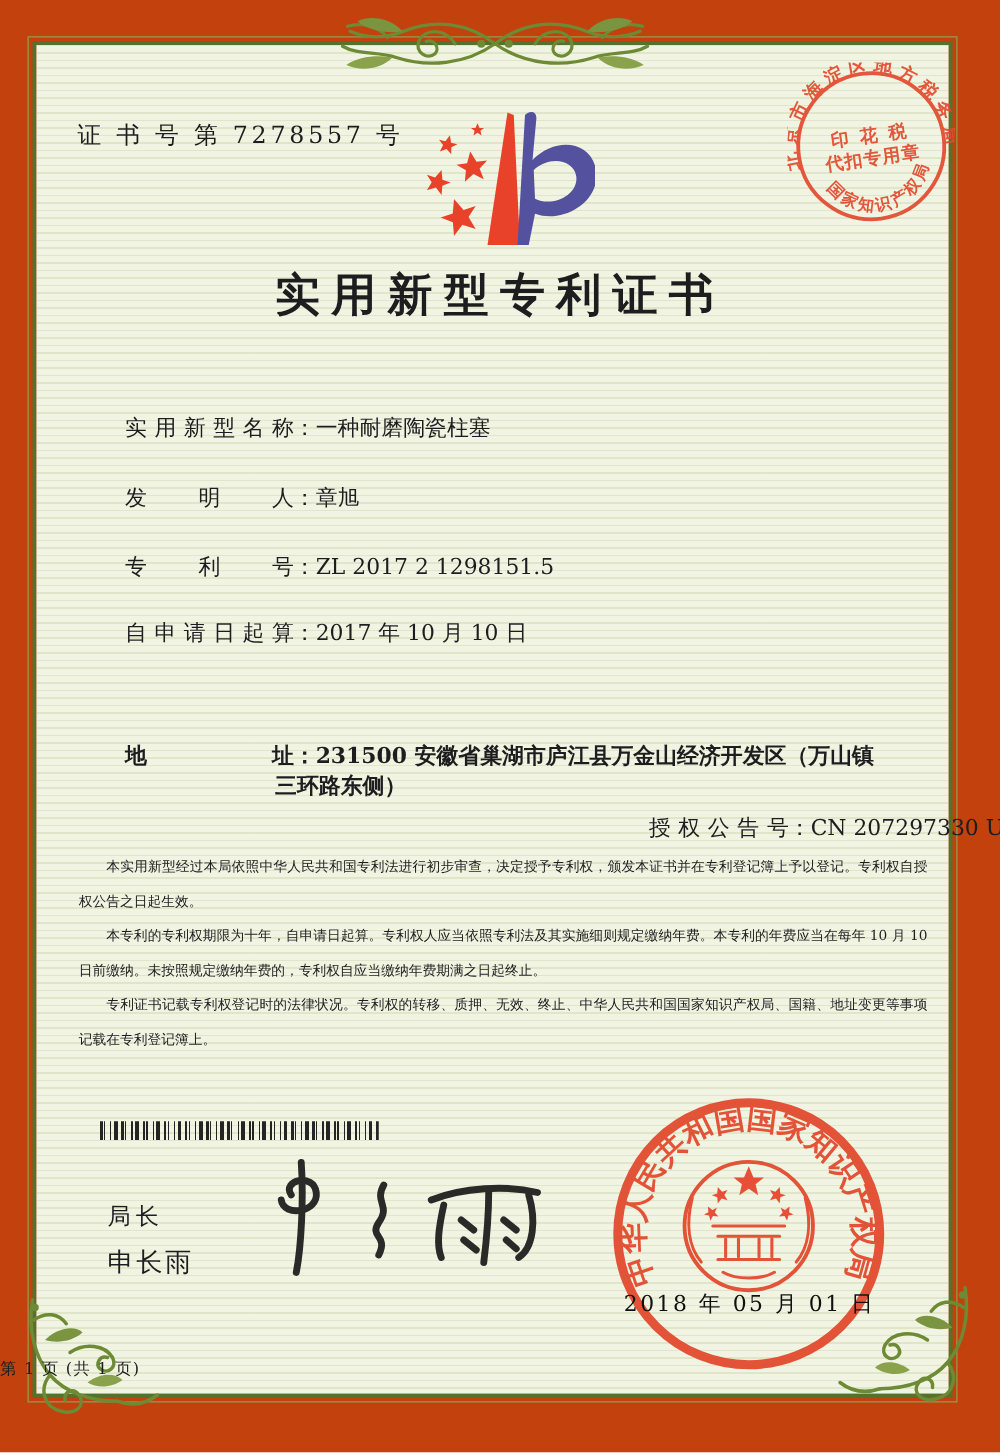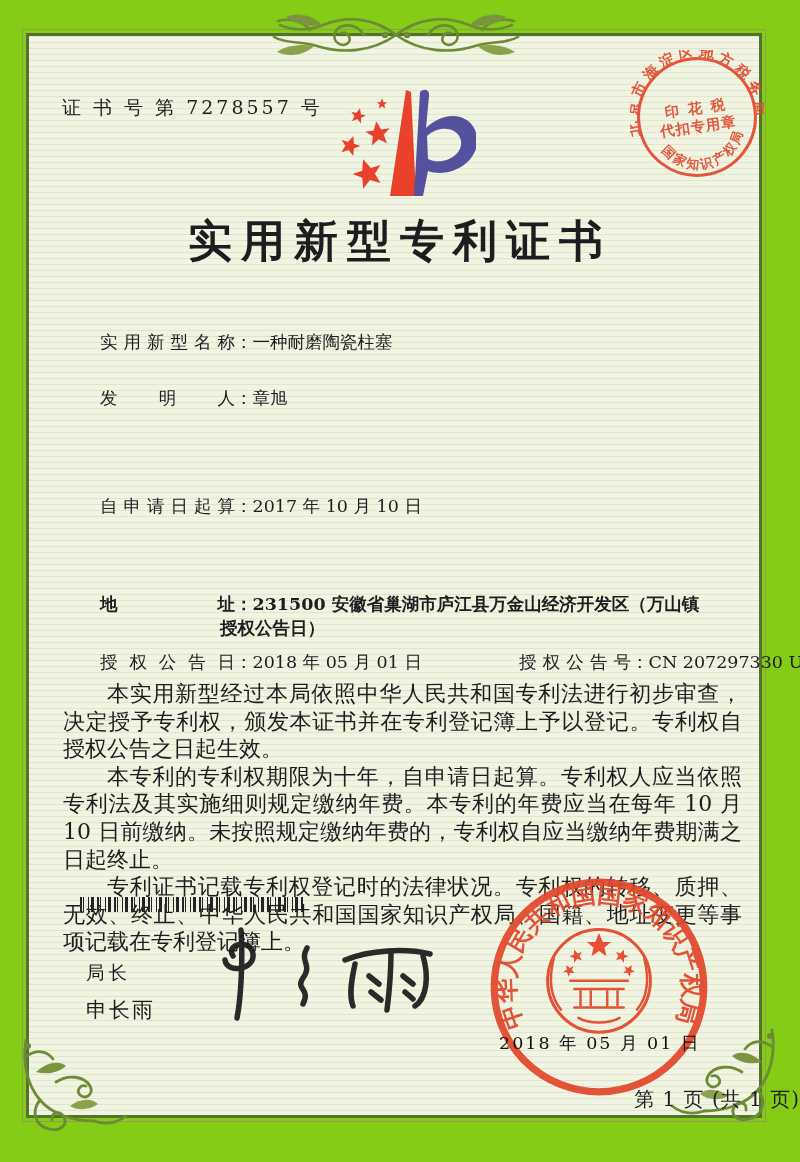--- a/index.html
+++ b/index.html
@@ -1,46 +1,46 @@
 <!DOCTYPE html>
 <html><head>
 <meta charset="utf-8">
 <style>
   html,body{margin:0;padding:0;}
-  .page{position:relative;width:800px;height:1162px;background:#84cc16;overflow:hidden;
+  .page{position:relative;width:800px;height:1162px;background:#c2410c;overflow:hidden;
         font-family:"DejaVu Serif","Liberation Serif",serif;color:#1d1d1f;}
   .inner-paper{position:absolute;left:29px;top:36px;right:41px;bottom:47px;
         background:
           repeating-linear-gradient(180deg, rgba(176,194,132,0.28) 0 1px, rgba(0,0,0,0) 1px 6px),
           #f2f4e3;}
   .frame{position:absolute;left:26px;top:33px;right:38px;bottom:44px;
         border:3px solid #55722c;outline:1px solid #8e9e52;outline-offset:3px;pointer-events:none;}
   .ornament{position:absolute;z-index:3;}
   .cert-no{position:absolute;left:62px;top:95px;font-size:19px;letter-spacing:3px;z-index:4;}
   .logo{position:absolute;left:326px;top:82px;z-index:4;}
   .stamp{position:absolute;left:630px;top:50px;z-index:5;opacity:.92;}
   .title{position:absolute;left:0;top:212px;width:100%;text-align:center;margin:0;
-        font-size:44px;font-weight:600;letter-spacing:9px;z-index:4;}
+        font-size:36px;font-weight:600;letter-spacing:9px;z-index:4;}
   .field{position:absolute;left:64px;font-size:17.5px;z-index:4;white-space:nowrap;}
   .flabel{display:inline-block;width:135px;text-align:justify;text-align-last:justify;vertical-align:top;margin-left:36px;}
   .flabel-r{display:inline-block;width:112px;text-align:justify;text-align-last:justify;vertical-align:top;}
   .addr-line2{display:block;margin-left:156px;white-space:nowrap;}
   .grant-no{position:absolute;left:455px;top:0;}
   .body-text{position:absolute;left:63px;right:58px;top:680px;z-index:4;}
-  .body-text p{margin:0;font-size:22px;line-height:27.6px;text-indent:2em;text-align:justify;}
+  .body-text p{margin:0;font-size:11px;line-height:27.6px;text-indent:2em;text-align:justify;}
   .barcode{position:absolute;left:80px;top:897px;width:223px;height:15px;z-index:4;
         background:
           repeating-linear-gradient(90deg,#242424 0 2px,rgba(0,0,0,0) 2px 3px,#242424 3px 4px,
           rgba(0,0,0,0) 4px 8px,#242424 8px 9px,rgba(0,0,0,0) 9px 11px,#242424 11px 14px,rgba(0,0,0,0) 14px 17px);}
   .signer-role{position:absolute;left:86px;top:960px;font-size:18.5px;letter-spacing:4px;z-index:4;font-family:Liberation Mono, monospace;}
   .signer-name{position:absolute;left:86px;top:996px;font-size:21px;letter-spacing:2px;z-index:4;}
   .signature{position:absolute;left:195px;top:918px;z-index:4;}
   .seal{position:absolute;left:486px;top:874px;z-index:5;opacity:.93;}
   .seal-date{position:absolute;left:499px;top:1031px;font-size:17.5px;letter-spacing:2px;color:#101010;z-index:6;}
-  .footer{position:absolute;left:0;top:1086px;width:100%;text-align:right;font-size:20px;letter-spacing:1px;z-index:4;}
+  .footer{position:absolute;left:0;top:1086px;width:100%;text-align:left;font-size:13px;letter-spacing:1px;z-index:4;}
 </style>
 </head>
 <body>
 
 <div class="page">
 
   <div class="inner-paper"></div>
   <div class="frame"></div>
 
   <svg class="ornament" style="left:268px;top:8px;" width="256" height="56" viewBox="0 0 256 56">
@@ -106,31 +106,31 @@
   </svg>
 
   <h1 class="title">实用新型专利证书</h1>
 
   <div class="field" style="top:330px;">
     <span class="flabel">实用新型名称</span><span>：</span><span>一种耐磨陶瓷柱塞</span>
   </div>
   <div class="field" style="top:386px;">
     <span class="flabel">发明人</span><span>：</span><span>章旭</span>
   </div>
+  <div class="field" style="top:441px;">
+    <span class="flabel">专利号</span><span>：</span><span>ZL 2017 2 1298151.5</span>
+  </div>
   <div class="field" style="top:494px;">
     <span class="flabel">自申请日起算</span><span>：</span><span>2017 年 10 月 10 日</span>
   </div>
   <div class="field" style="top:592px;font-weight:bold;">
     <span class="flabel">地址</span><span>：</span><span>231500 安徽省巢湖市庐江县万金山经济开发区（万山镇</span>
-    <span class="addr-line2">授权公告日）</span>
+    <span class="addr-line2">三环路东侧）</span>
   </div>
   <div class="field" style="top:650px;width:700px;">
-    <span>
-      <span class="flabel">授权公告日</span><span>：</span><span>2018 年 05 月 01 日</span>
-    </span>
     <span class="grant-no">
       <span class="flabel-r">授权公告号</span><span>：</span><span>CN 207297330 U</span>
     </span>
   </div>
 
   <div class="body-text">
     <p>本实用新型经过本局依照中华人民共和国专利法进行初步审查，决定授予专利权，颁发本证书并在专利登记簿上予以登记。专利权自授权公告之日起生效。</p>
     <p>本专利的专利权期限为十年，自申请日起算。专利权人应当依照专利法及其实施细则规定缴纳年费。本专利的年费应当在每年 10 月 10 日前缴纳。未按照规定缴纳年费的，专利权自应当缴纳年费期满之日起终止。</p>
     <p>专利证书记载专利权登记时的法律状况。专利权的转移、质押、无效、终止、中华人民共和国国家知识产权局、国籍、地址变更等事项记载在专利登记簿上。</p>
   </div>

